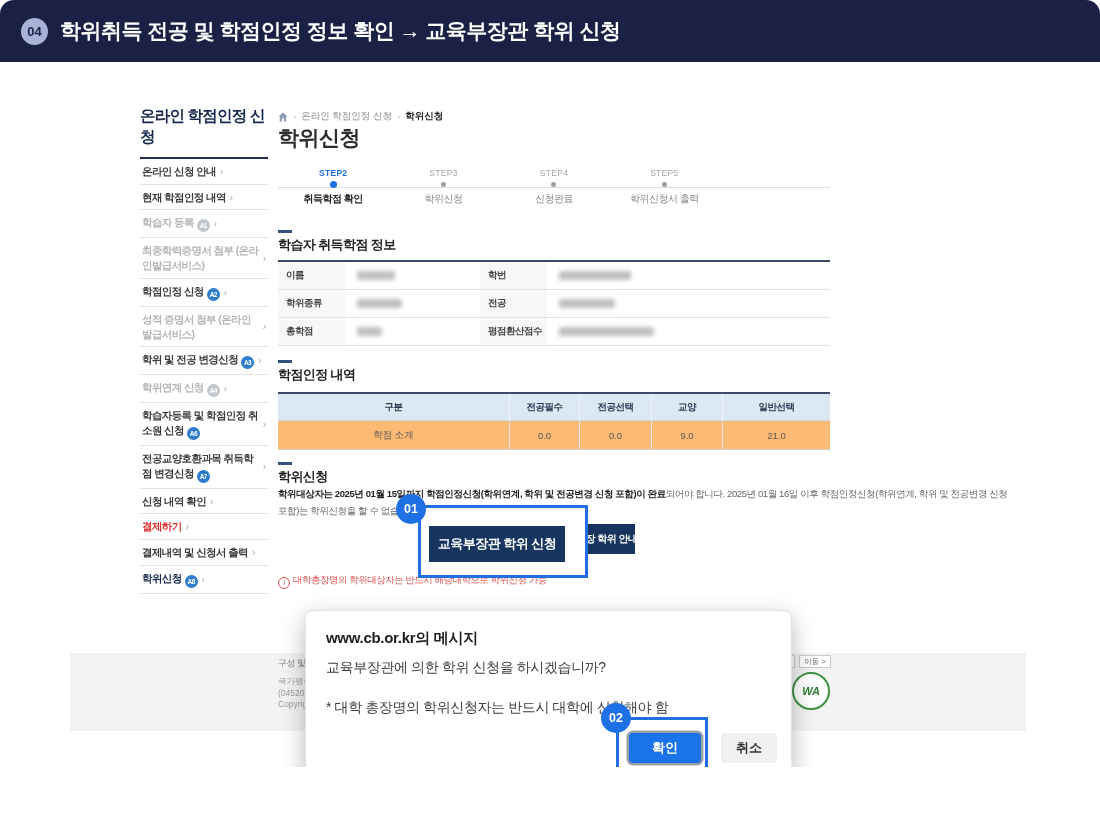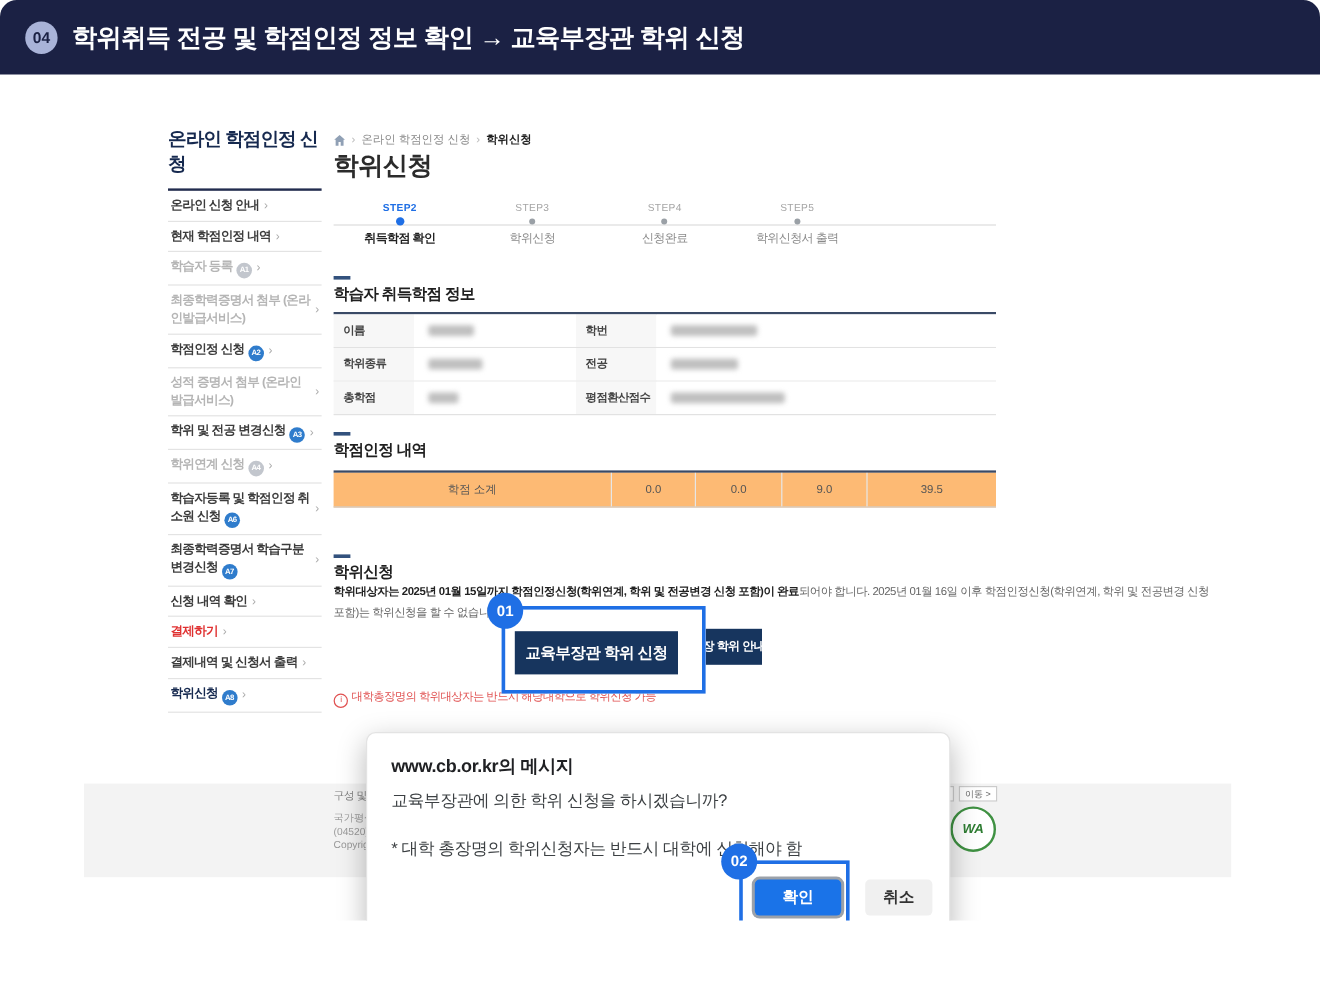--- a/index.html
+++ b/index.html
@@ -87,21 +87,21 @@
   .apply-btn{position:absolute;left:429px;top:526px;width:136px;height:36px;font-size:13px;z-index:7;}
   .info-btn{position:absolute;left:588px;top:524px;width:47px;height:30px;font-size:10px;z-index:2;
           white-space:nowrap;overflow:hidden;}
 
   
   .anno-box{position:absolute;border:3px solid #1f6fe5;background:#ffffff;box-sizing:border-box;z-index:6;}
   .anno-box.transparent{background:transparent;}
   .anno-badge{position:absolute;width:30px;height:30px;border-radius:50%;background:#1f6fe5;color:#fff;
           font-size:12.5px;font-weight:700;display:flex;align-items:center;justify-content:center;z-index:8;}
   #anno1{left:418px;top:505px;width:170px;height:73px;}
-  #badge1{left:406px;top:494px;}
+  #badge1{left:396px;top:494px;}
   #anno2{left:616px;top:717px;width:92px;height:56px;background:transparent;z-index:9;}
   #badge2{left:601px;top:703px;z-index:10;text-align:center;}
 
   
   .footer{position:absolute;left:70px;top:653px;width:956px;height:78px;background:#f3f3f3;z-index:1;}
   .foot-links{position:absolute;left:208px;top:4px;font-size:9px;color:#7d7d7d;letter-spacing:-0.5px;}
   .foot-org{position:absolute;left:208px;top:23px;font-size:8.5px;color:#9a9a9a;}
   .foot-addr{position:absolute;left:208px;top:35px;font-size:8.5px;color:#9a9a9a;}
   .foot-copy{position:absolute;left:208px;top:46px;font-size:8.5px;color:#9a9a9a;}
   .foot-select{position:absolute;left:661px;top:2px;width:64px;height:13px;background:#fff;border:1px solid #cbcbcb;box-sizing:border-box;}
@@ -166,21 +166,21 @@
     </div>
     <div class="side-item disabled">
       <span class="side-label"><span>학위연계 신청</span><span class="badge gray">A4</span></span>
       <span class="chev">›</span>
     </div>
     <div class="side-item">
       <span class="side-label"><span>학습자등록 및 학점인정 취소원 신청</span><span class="badge">A6</span></span>
       <span class="chev">›</span>
     </div>
     <div class="side-item">
-      <span class="side-label"><span>최종학력증명서 학습구분 변경신청</span><span class="badge">A7</span></span>
+      <span class="side-label"><span>전공교양호환과목 취득학점 변경신청</span><span class="badge">A7</span></span>
       <span class="chev">›</span>
     </div>
     <div class="side-item">
       <span class="side-label">신청 내역 확인</span>
       <span class="chev">›</span>
     </div>
     <div class="side-item accent">
       <span class="side-label">결제하기</span>
       <span class="chev">›</span>
     </div>
@@ -265,26 +265,33 @@
         <div class="lbl c-l2">평점환산점수</div>
         <div class="val c-v2">
             <div class="blur" style="width:95px;"></div>
           </div>
       </div>
     </div>
 
     <div class="sec-dash" style="top:252px;"></div>
     <div class="sec-heading" style="top:258px;">학점인정 내역</div>
     <div class="tbl2">
+      <div class="tbl2-head">
+        <div class="hc t2c0">구분</div>
+        <div class="hc t2c1">전공필수</div>
+        <div class="hc t2c2">전공선택</div>
+        <div class="hc t2c3">교양</div>
+        <div class="hc t2c4">일반선택</div>
+      </div>
       <div class="tbl2-row">
         <div class="dc t2c0">학점 소계</div>
         <div class="dc t2c1">0.0</div>
         <div class="dc t2c2">0.0</div>
         <div class="dc t2c3">9.0</div>
-        <div class="dc t2c4">39.5</div>
+        <div class="dc t2c4">21.0</div>
       </div>
     </div>
 
     <div class="sec-dash" style="top:354px;"></div>
     <div class="sec-heading" style="top:360px;">학위신청</div>
     <div class="notice"><b>학위대상자는 2025년 01월 15일까지 학점인정신청(학위연계, 학위 및 전공변경 신청 포함)이 완료</b><span>되어야 합니다. 2025년 01월 16일 이후 학점인정신청(학위연계, 학위 및 전공변경 신청 포함)는 학위신청을 할 수 없습니다.</span></div>
 
     <div class="red-note"><span class="i-ic">i</span><span>대학총장명의 학위대상자는 반드시 해당대학으로 학위신청 가능</span></div>
   </div>
 

